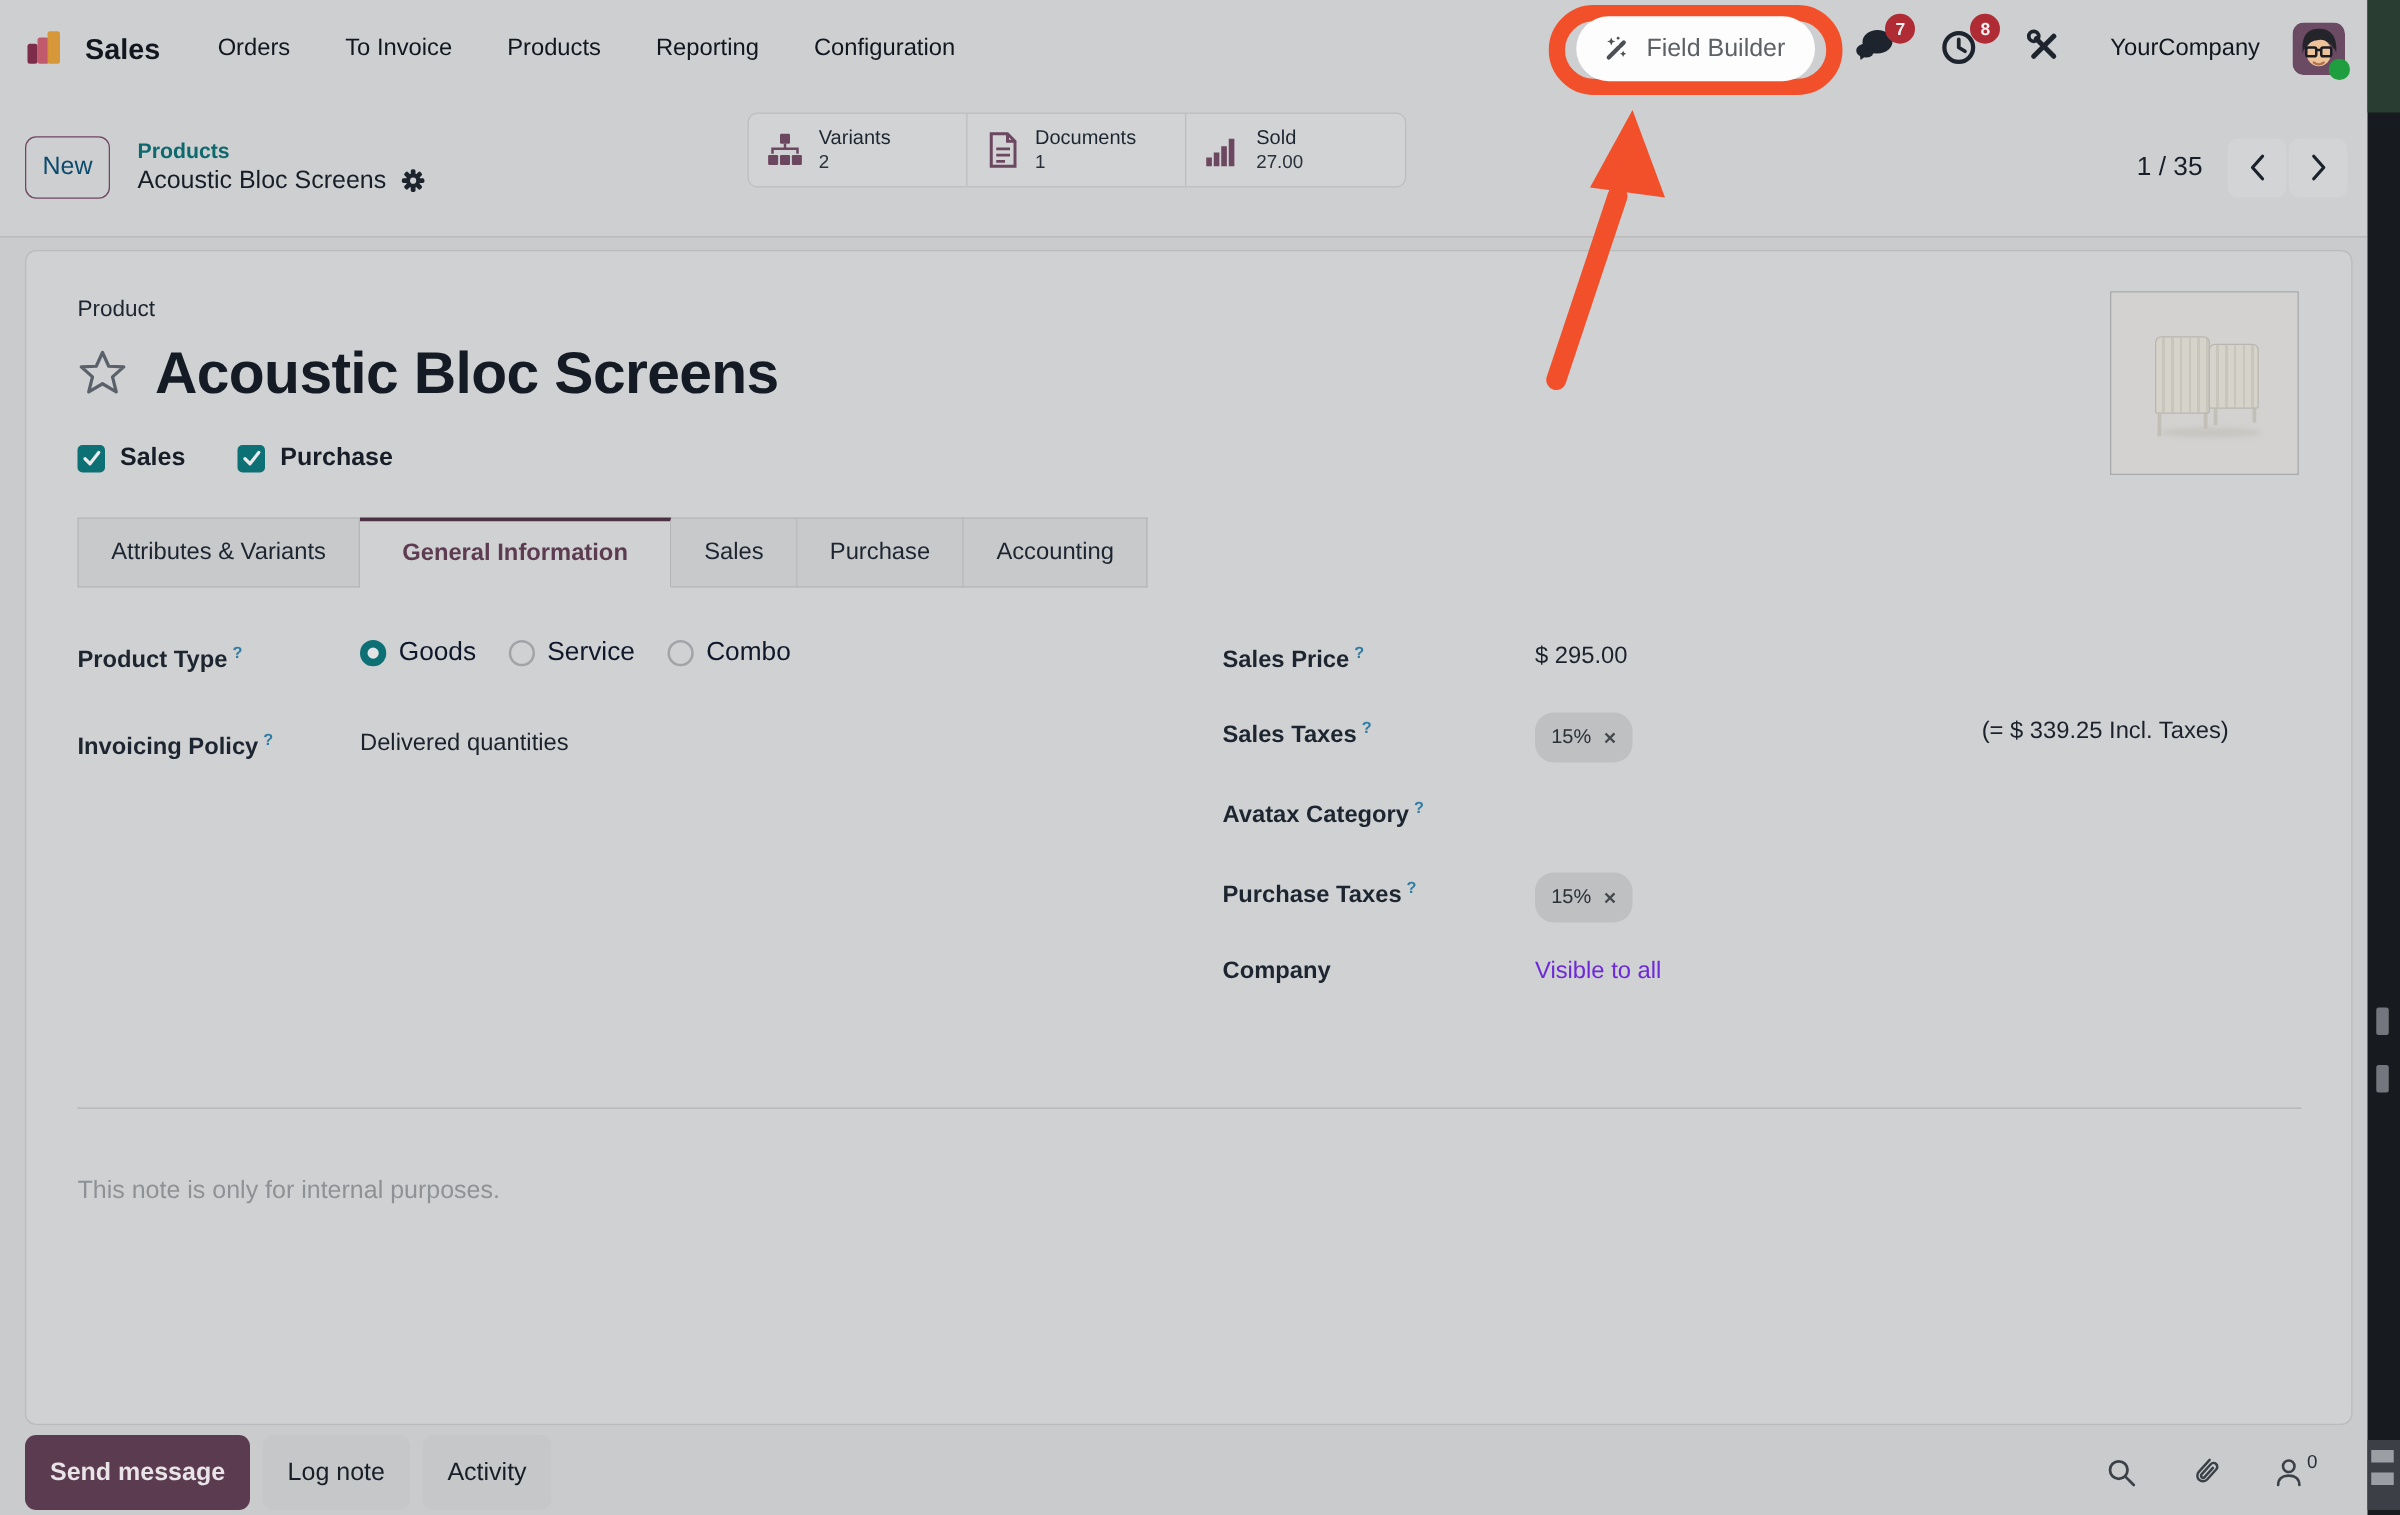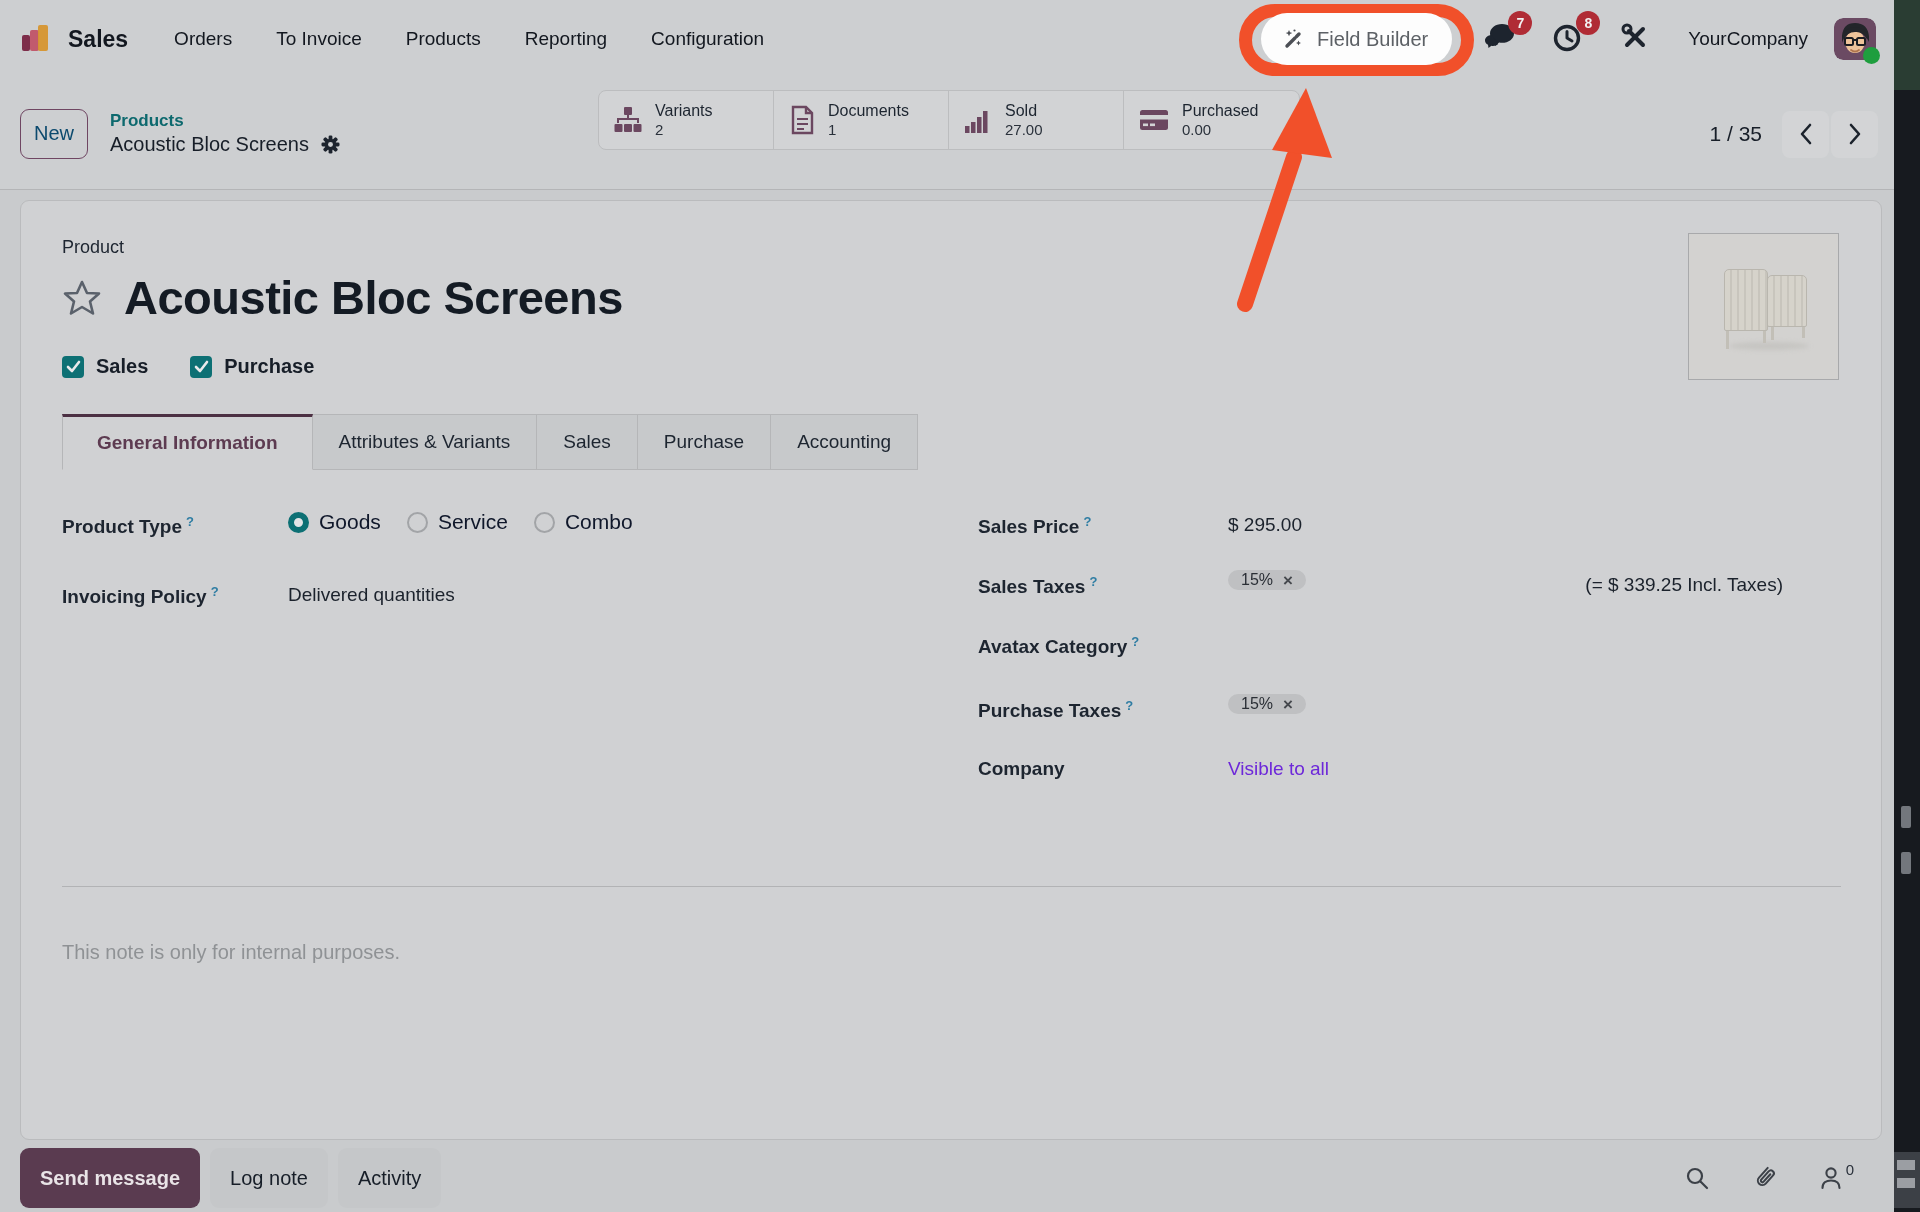--- a/index.html
+++ b/index.html
@@ -99,21 +99,21 @@
   .flabel { width:226px; flex:0 0 auto; font-size:19px; font-weight:bold; color:#1d2530; padding-top:4px; }
   .col-right .flabel { width:250px; }
   .help { color:#2f7da3; font-size:13px; font-weight:bold; vertical-align:super; margin-left:4px; cursor:pointer; }
   .fvalue { font-size:19px; color:#1b222c; padding-top:4px; cursor:text; }
   .radio-group { display:flex; align-items:center; gap:26px; }
   .radio-item { display:flex; align-items:center; gap:10px; cursor:pointer; }
   .radio { width:21px; height:21px; border-radius:50%; }
   .radio.checked { border:6px solid #0d7074; background:#e3e4e6; }
   .radio.unchecked { border:2px solid #a2a4a7; background:transparent; }
   .radio-label { font-size:21px; color:#0f172a; }
-  .tag { display:inline-flex; align-items:center; gap:10px; background:#bfc0c2; border-radius:15px; padding:1px 13px; font-size:16px; color:#2b2f36; cursor:pointer; }
+  .tag { display:inline-flex; align-items:center; gap:10px; background:#bfc0c2; border-radius:15px; padding:11px 13px; font-size:16px; color:#2b2f36; cursor:pointer; }
   .tag .x { font-size:17px; color:#45484d; font-weight:bold; cursor:pointer; line-height:1; }
   .incl-note { position:absolute; right:58px; top:4px; font-size:19px; color:#1b222c; white-space:nowrap; }
   .placeholder { color:#6d28d9; }
 
   .notes { margin-top:46px; }
   .notes-heading { font-size:17px; font-weight:bold; letter-spacing:0.4px; color:#1a222d; }
   .notes hr { border:none; border-top:1px solid #b2b3b5; margin-top:12px; }
   .notes-body { margin-top:54px; font-size:20px; color:#8f9295; cursor:text; }
 
   
@@ -257,32 +257,20 @@
             <rect x="2" y="21" width="4.5" height="7" fill="#6b4760"></rect>
             <rect x="8" y="17" width="4.5" height="11" fill="#6b4760"></rect>
             <rect x="14" y="12" width="4.5" height="16" fill="#6b4760"></rect>
             <rect x="20" y="6" width="4.5" height="22" fill="#6b4760"></rect>
           </svg>
           <div class="stat-texts">
             <span class="stat-label">Sold</span>
             <span class="stat-value">27.00</span>
           </div>
         </div>
-        <div class="stat-btn">
-          <svg width="32" height="28" viewBox="0 0 32 28">
-            <rect x="2" y="4" width="28" height="20" rx="2.5" fill="#6b4760"></rect>
-            <rect x="2" y="9" width="28" height="4.5" fill="#d2d3d5"></rect>
-            <rect x="5" y="17.5" width="5" height="2.6" fill="#d2d3d5"></rect>
-            <rect x="12" y="17.5" width="5" height="2.6" fill="#d2d3d5"></rect>
-          </svg>
-          <div class="stat-texts">
-            <span class="stat-label">Purchased</span>
-            <span class="stat-value">0.00</span>
-          </div>
-        </div>
       </div>
 
       <div class="pager">
         <span class="pager-text">1 / 35</span>
         <button class="pager-btn">
           <svg width="20" height="24" viewBox="0 0 20 24">
             <polyline points="14,3 6,12 14,21" fill="none" stroke="#1b222c" stroke-width="2.6" stroke-linecap="round" stroke-linejoin="round"></polyline>
           </svg>
         </button>
         <button class="pager-btn">
@@ -328,22 +316,22 @@
         <div class="screen-shadow"></div>
         <div class="screen-leg leg1"></div>
           <div class="screen-leg leg2"></div>
         <div class="screen-leg leg3"></div>
           <div class="screen-leg leg4"></div>
         <div class="screen-panel sp1"></div>
         <div class="screen-panel sp2"></div>
       </div>
 
       <div class="tabs">
+        <div class="tab">Attributes &amp; Variants</div>
         <div class="tab active">General Information</div>
-        <div class="tab">Attributes &amp; Variants</div>
         <div class="tab">Sales</div>
         <div class="tab">Purchase</div>
         <div class="tab">Accounting</div>
       </div>
 
       <div class="fields">
         <div class="col-left">
           <div class="frow" style="margin-bottom:34px;">
             <div class="flabel"><span>Product Type</span><span class="help">?</span></div>
             <div class="radio-group">

